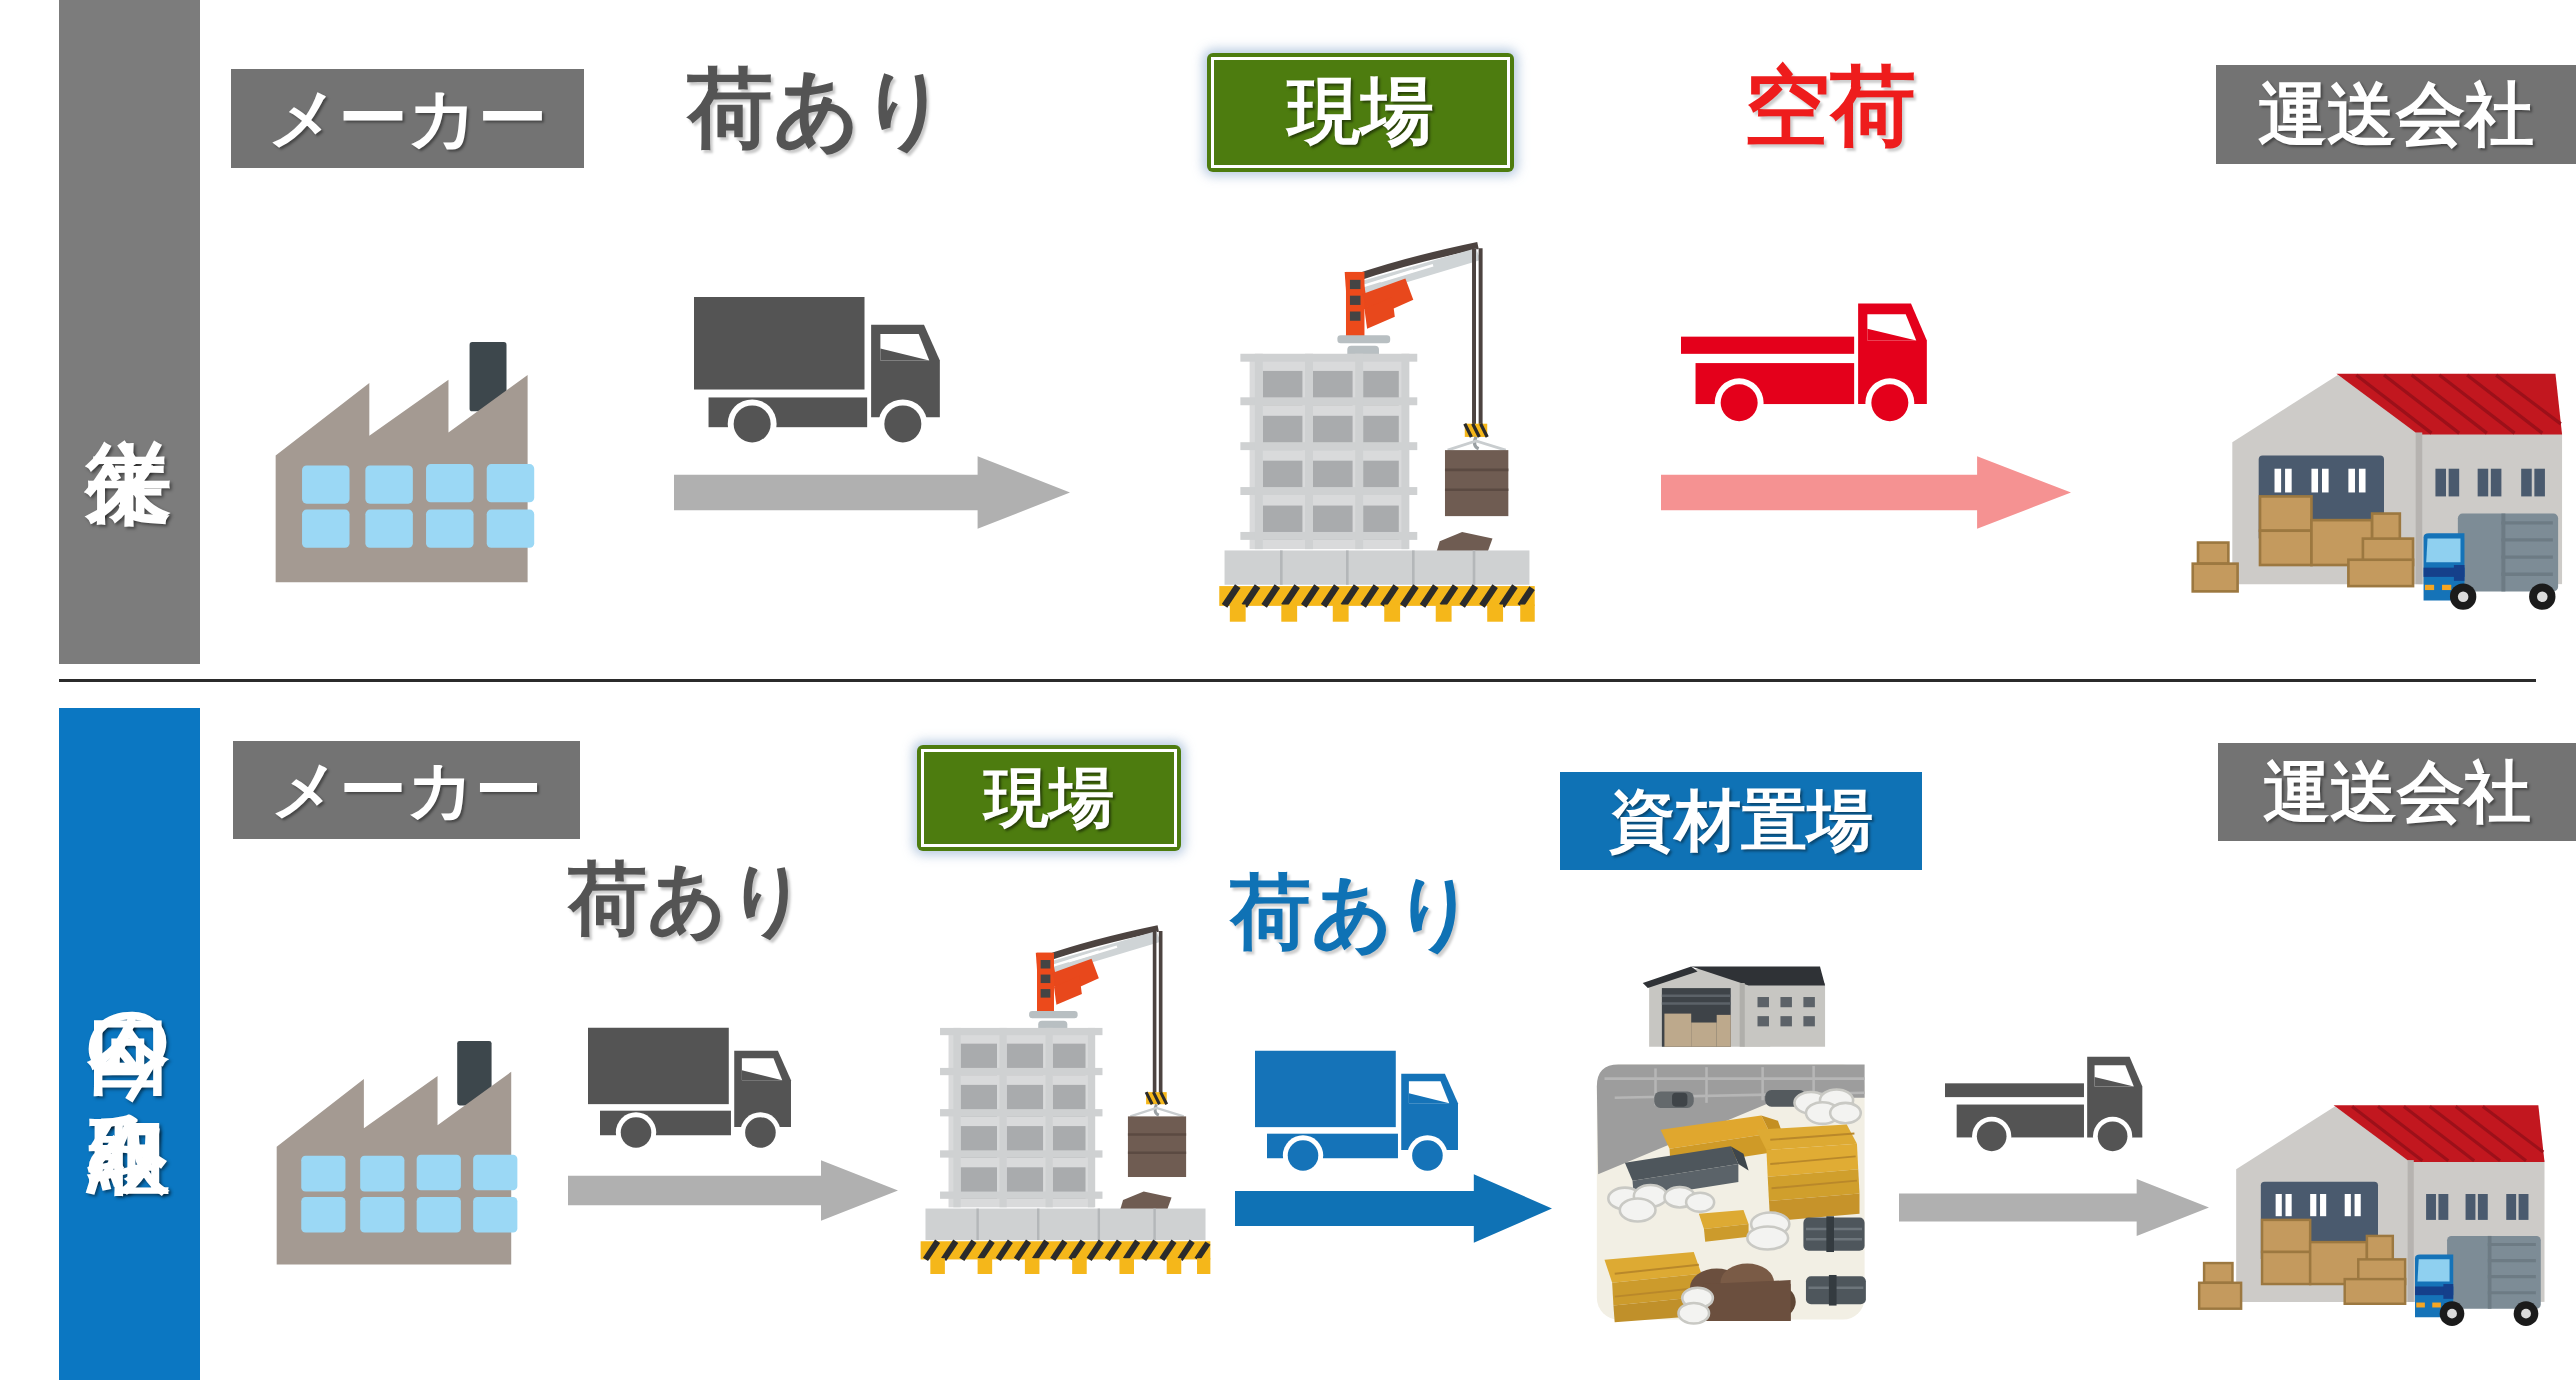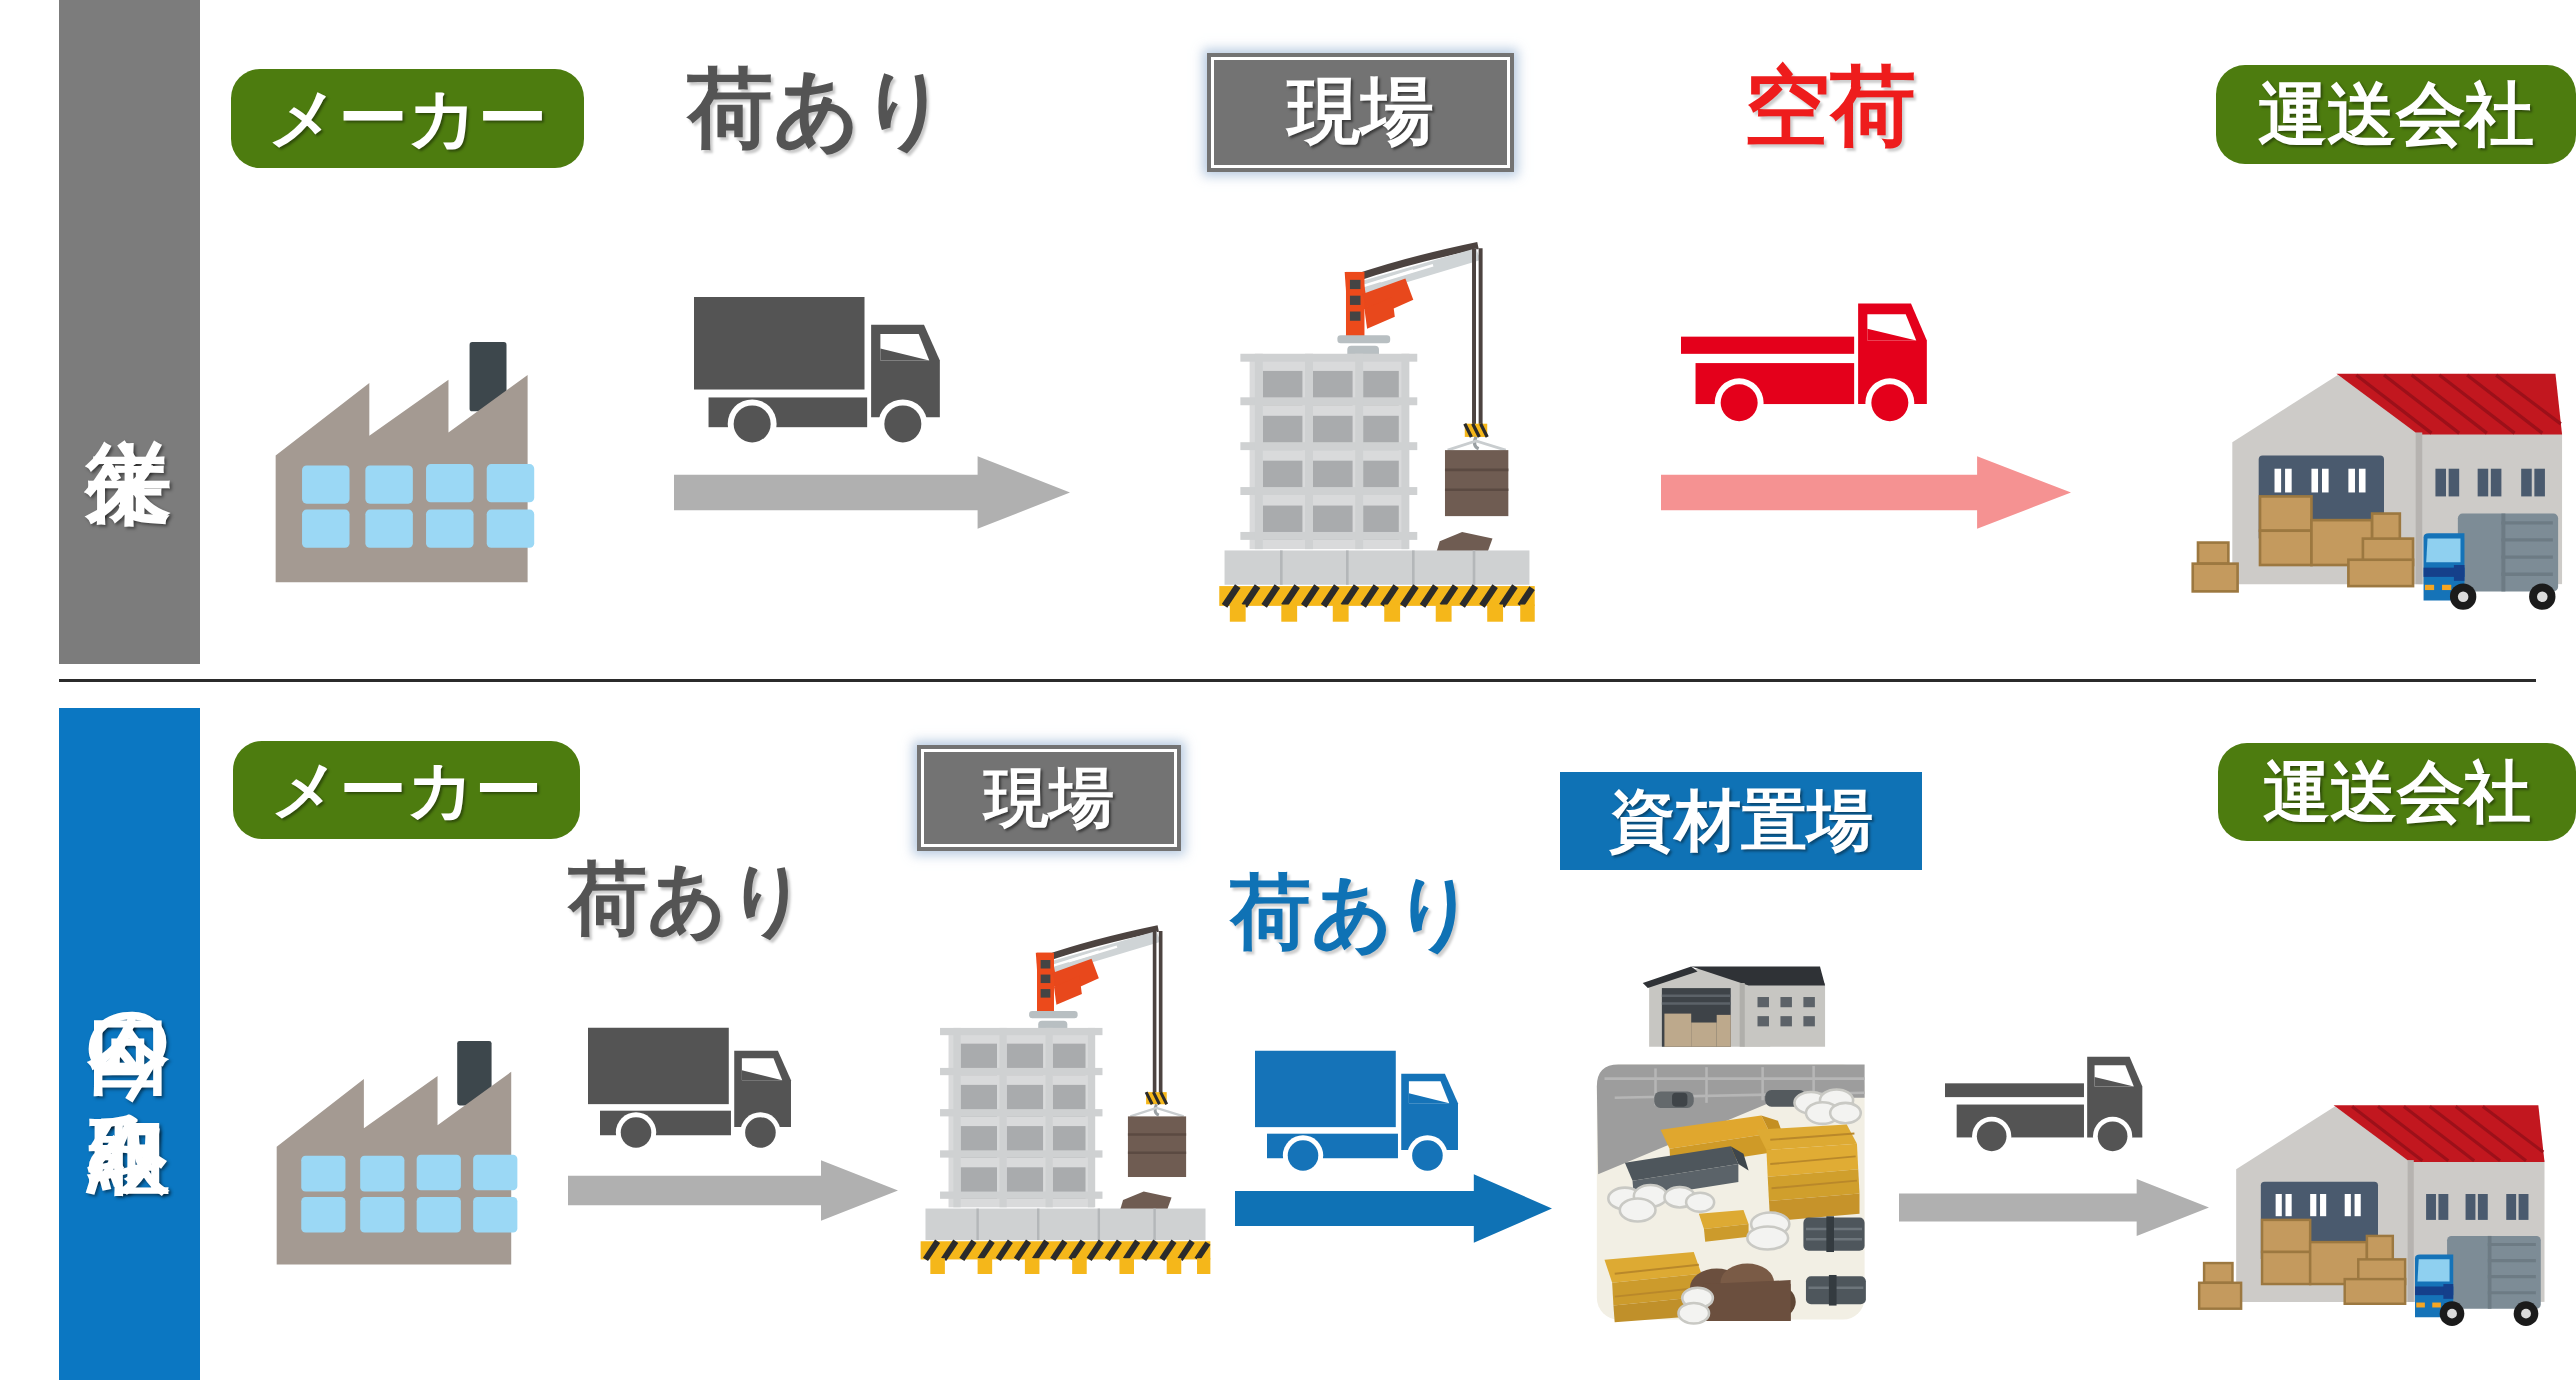--- a/index.html
+++ b/index.html
@@ -25,27 +25,27 @@
   
   .divider{left:59px;top:679px;width:2477px;height:2.6px;background:#2b2b2b;}
 
   
   .tag{
     position:absolute;display:flex;align-items:center;justify-content:center;
     color:#ffffff;font-weight:700;box-sizing:border-box;
     text-shadow:2px 2px 2.6px rgba(0,0,0,.40);
     white-space:nowrap;
   }
-  .tag-gray{background:#4d7c0f;border-radius:29px;}
+  .tag-gray{background:#737373;}
   .tag-blue{background:#0f72b5;margin-top:20px;}
 
   
   .signplate{
-    position:absolute;background:#737373;box-sizing:border-box;
-    padding:4px;border-radius:0;
+    position:absolute;background:#4d7c0f;box-sizing:border-box;
+    padding:4px;border-radius:6px;
     box-shadow:0 0 10.6px 4px rgba(160,185,215,.75);
   }
   .signplate .inner{
     width:100%;height:100%;border:3.3px solid #ffffff;box-sizing:border-box;
     display:flex;align-items:center;justify-content:center;
     color:#ffffff;font-weight:700;white-space:nowrap;
     text-shadow:2px 2px 2.6px rgba(0,0,0,.5);
   }
 
   

